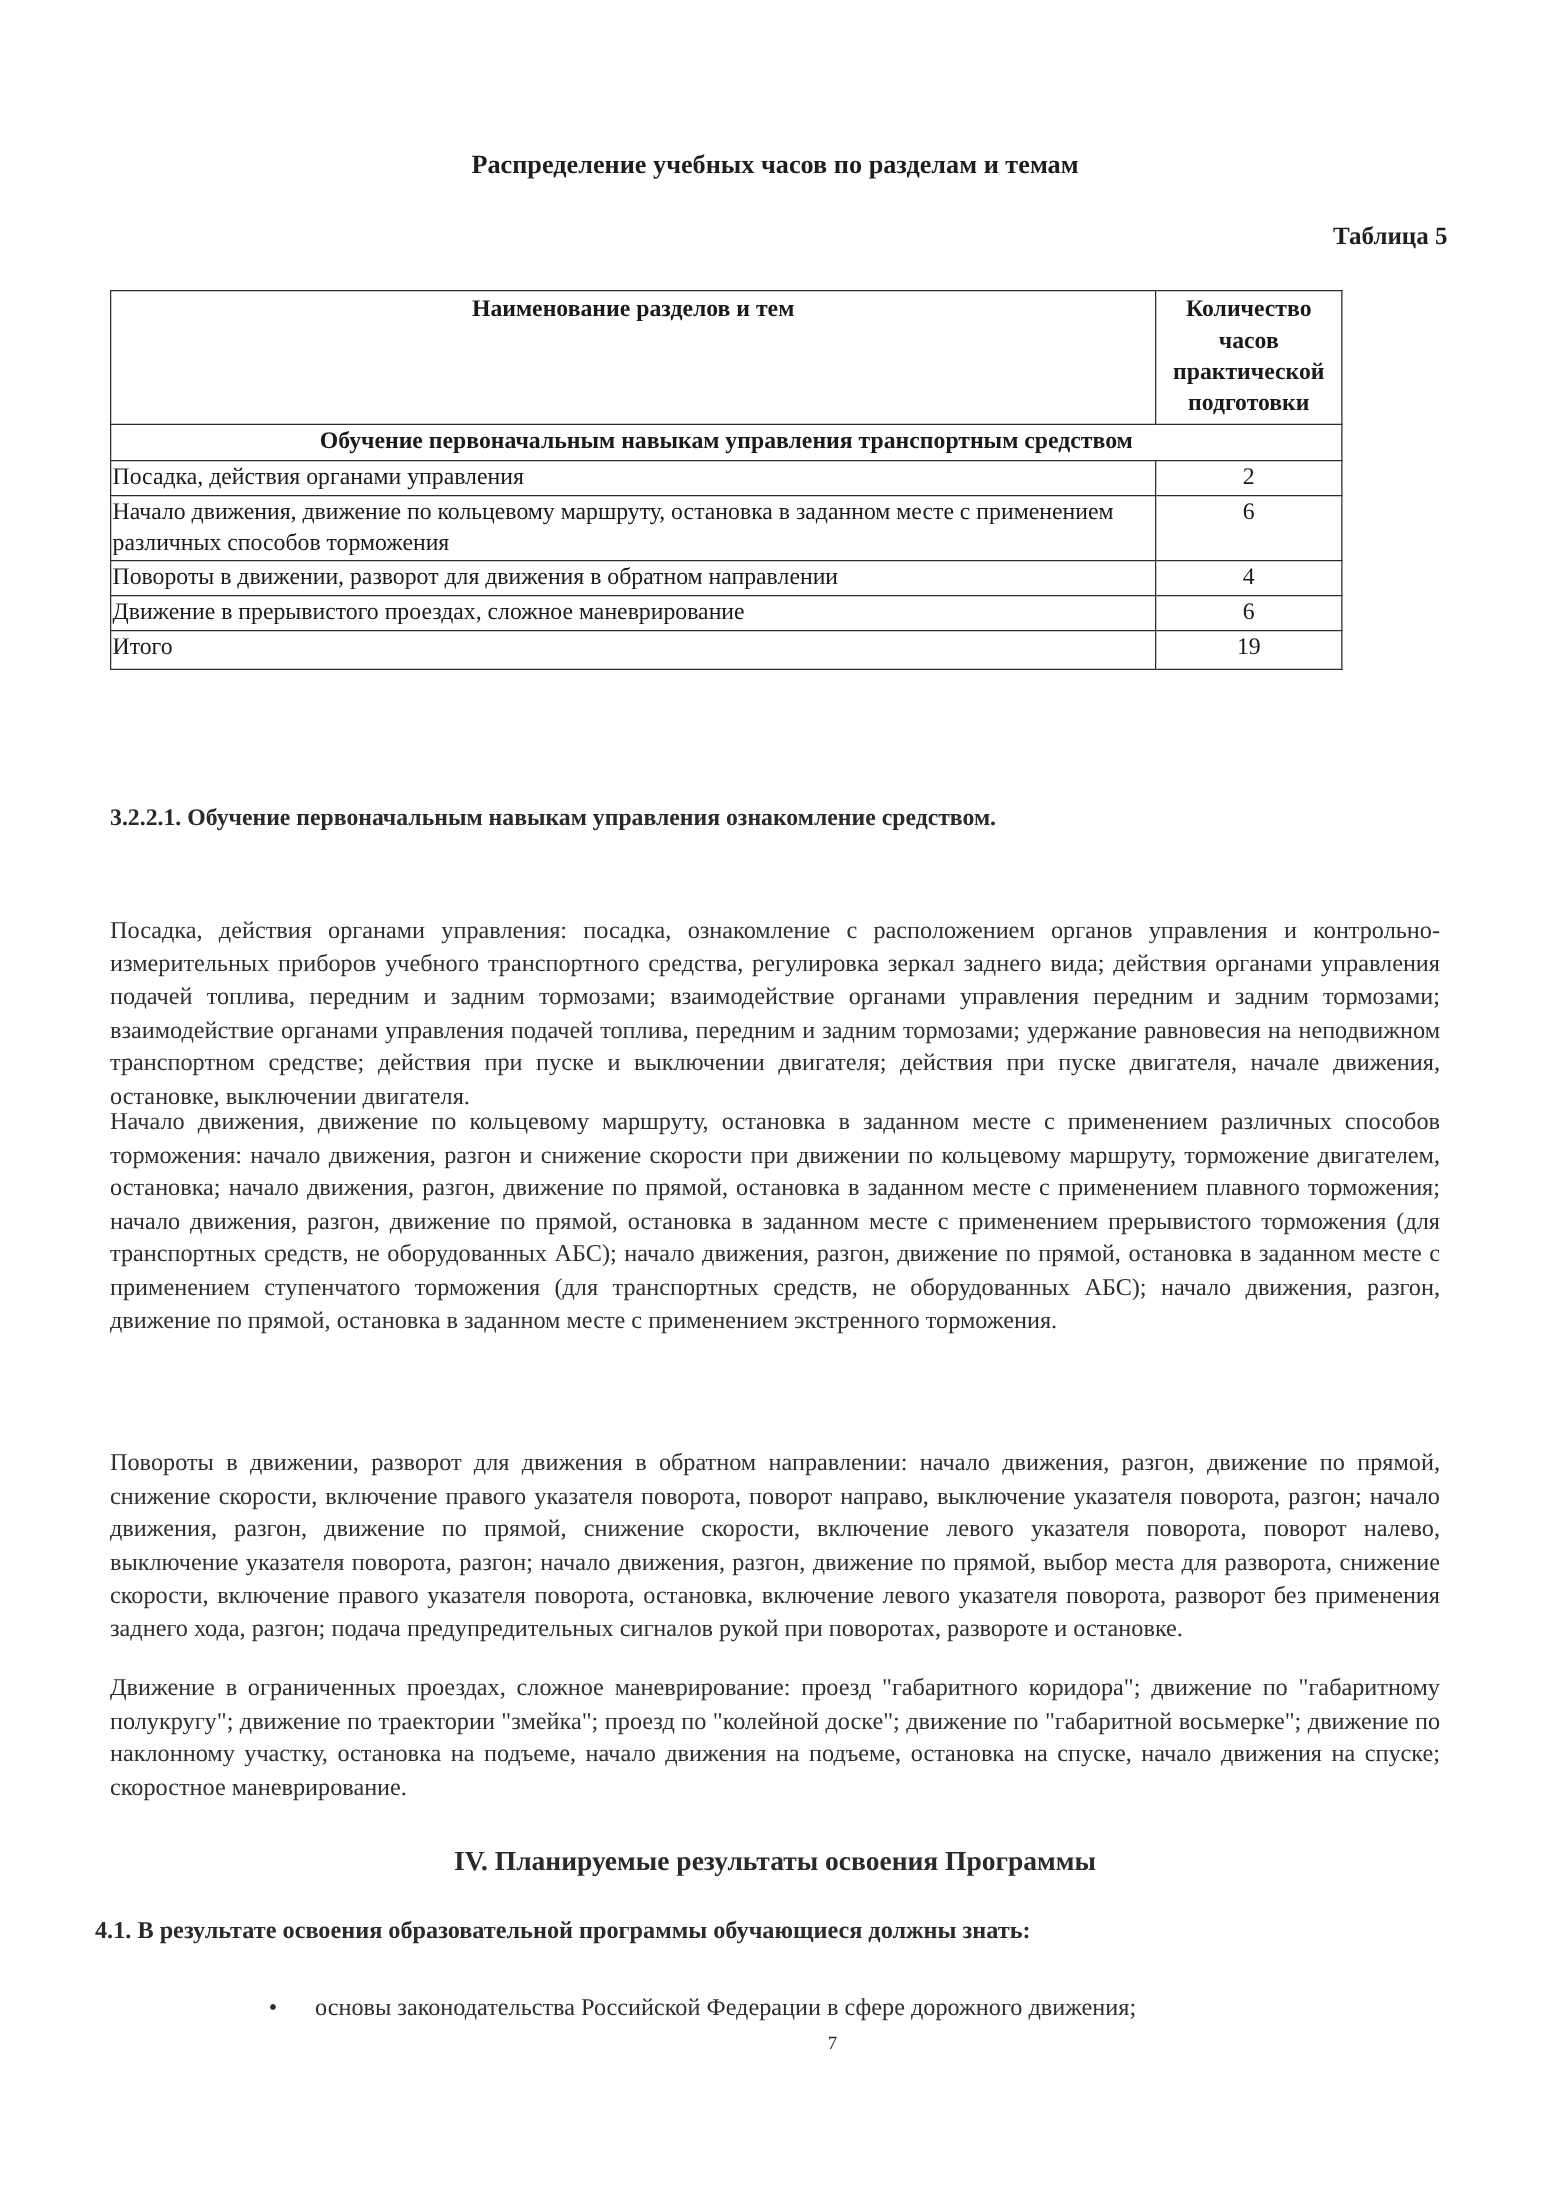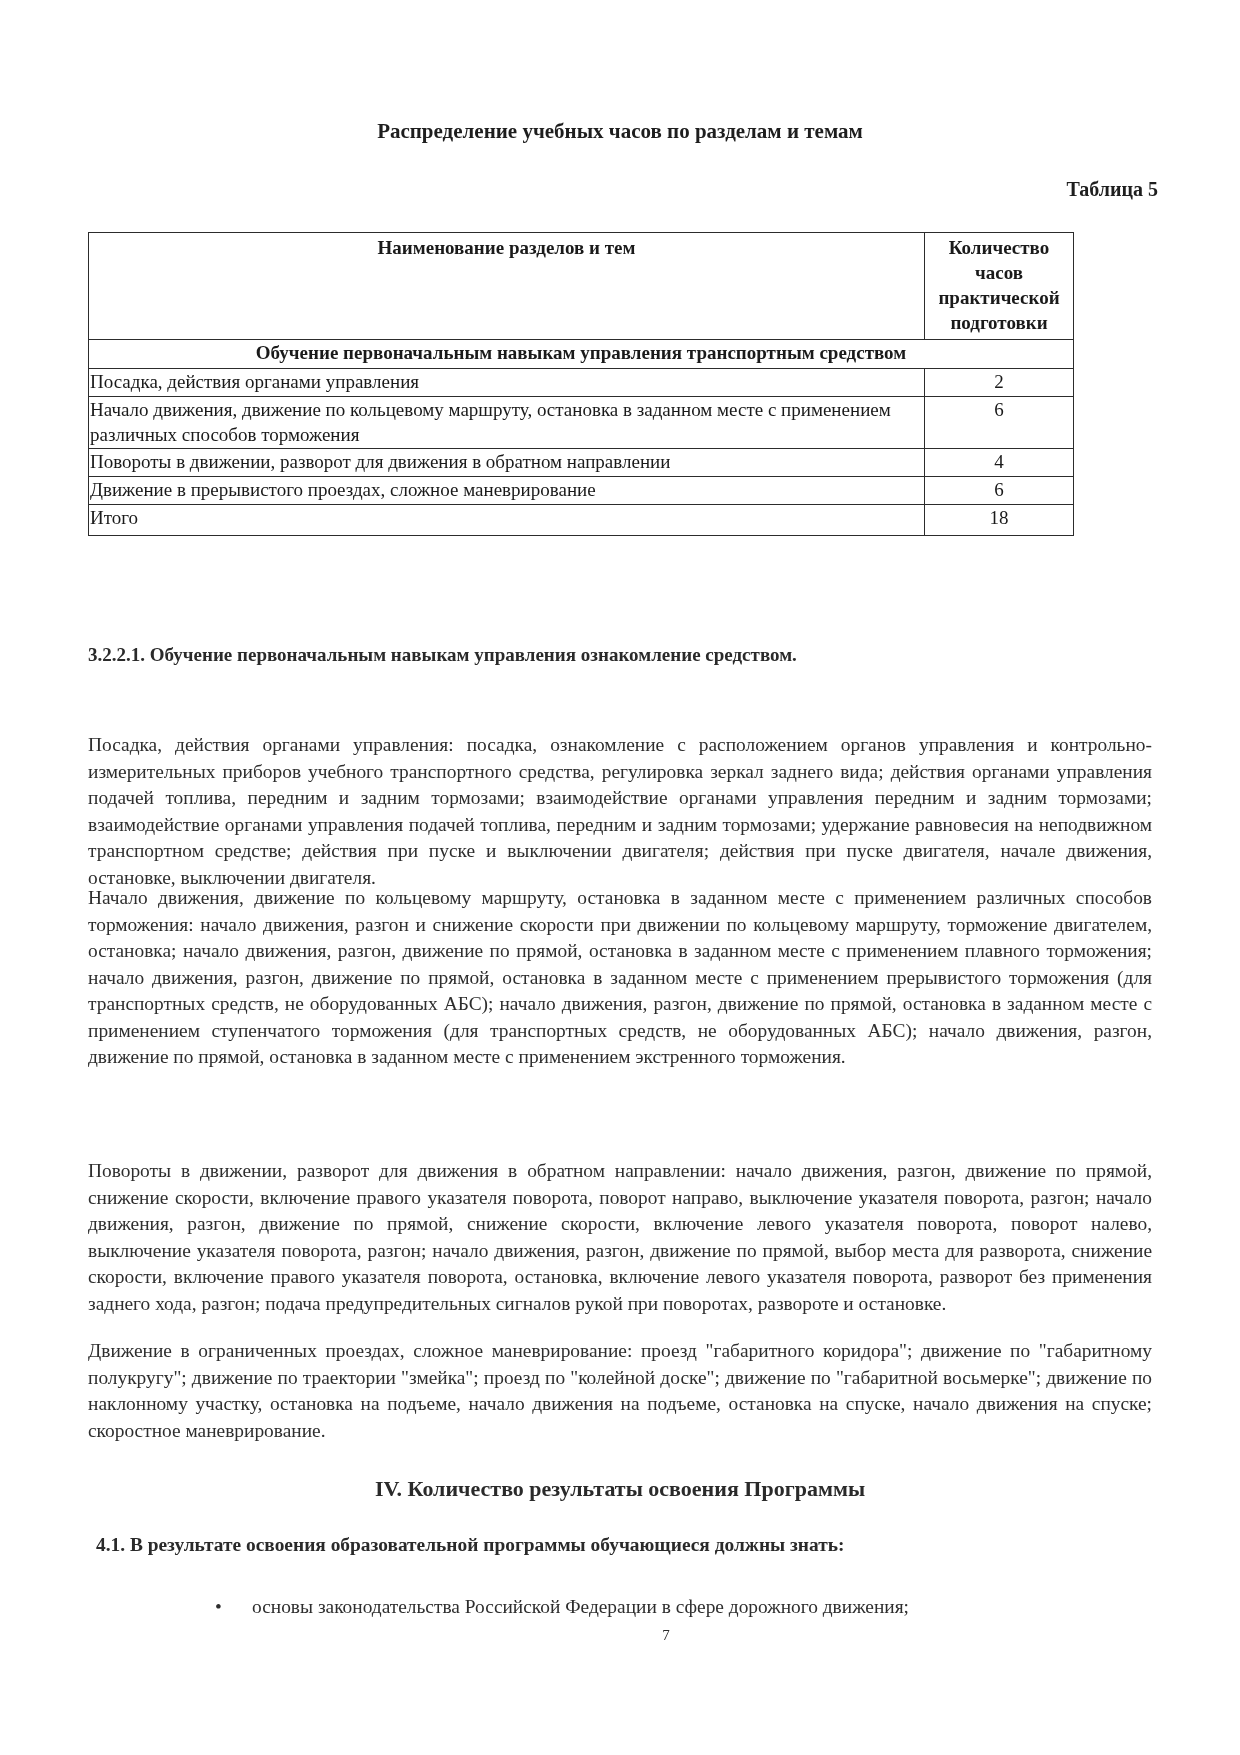--- a/index.html
+++ b/index.html
@@ -108,21 +108,21 @@
       width: 1240px;
       text-align: center;
       font-weight: bold;
       font-size: 22px;
       color: #2a2a2a;
       margin: 0;
     }
     .subsection-heading {
       position: absolute;
       top: 1534px;
-      left: 96px;
+      left: 76px;
       font-weight: bold;
       font-size: 19.4px;
       color: #2a2a2a;
       margin: 0;
     }
     ul.knowledge-list {
       position: absolute;
       top: 1594px;
       left: 0;
       margin: 0;
@@ -180,33 +180,33 @@
     <tr>
       <td class="topic">Повороты в движении, разворот для движения в обратном направлении</td>
       <td class="hours">4</td>
     </tr>
     <tr>
       <td class="topic">Движение в прерывистого проездах, сложное маневрирование</td>
       <td class="hours">6</td>
     </tr>
     <tr class="total">
       <td class="topic">Итого</td>
-      <td class="hours">18</td>
+      <td class="hours">19</td>
     </tr>
   </tbody>
 </table>
 
 <h2 class="section-heading">3.2.2.1. Обучение первоначальным навыкам управления ознакомление средством.</h2>
 
 <p class="para" id="para1">Посадка, действия органами управления: посадка, ознакомление с расположением органов управления и контрольно-измерительных приборов учебного транспортного средства, регулировка зеркал заднего вида; действия органами управления подачей топлива, передним и задним тормозами; взаимодействие органами управления передним и задним тормозами; взаимодействие органами управления подачей топлива, передним и задним тормозами; удержание равновесия на неподвижном транспортном средстве; действия при пуске и выключении двигателя; действия при пуске двигателя, начале движения, остановке, выключении двигателя.</p>
 <p class="para" id="para2">Начало движения, движение по кольцевому маршруту, остановка в заданном месте с применением различных способов торможения: начало движения, разгон и снижение скорости при движении по кольцевому маршруту, торможение двигателем, остановка; начало движения, разгон, движение по прямой, остановка в заданном месте с применением плавного торможения; начало движения, разгон, движение по прямой, остановка в заданном месте с применением прерывистого торможения (для транспортных средств, не оборудованных АБС); начало движения, разгон, движение по прямой, остановка в заданном месте с применением ступенчатого торможения (для транспортных средств, не оборудованных АБС); начало движения, разгон, движение по прямой, остановка в заданном месте с применением экстренного торможения.</p>
 <p class="para" id="para3">Повороты в движении, разворот для движения в обратном направлении: начало движения, разгон, движение по прямой, снижение скорости, включение правого указателя поворота, поворот направо, выключение указателя поворота, разгон; начало движения, разгон, движение по прямой, снижение скорости, включение левого указателя поворота, поворот налево, выключение указателя поворота, разгон; начало движения, разгон, движение по прямой, выбор места для разворота, снижение скорости, включение правого указателя поворота, остановка, включение левого указателя поворота, разворот без применения заднего хода, разгон; подача предупредительных сигналов рукой при поворотах, развороте и остановке.</p>
 <p class="para" id="para4">Движение в ограниченных проездах, сложное маневрирование: проезд "габаритного коридора"; движение по "габаритному полукругу"; движение по траектории "змейка"; проезд по "колейной доске"; движение по "габаритной восьмерке"; движение по наклонному участку, остановка на подъеме, начало движения на подъеме, остановка на спуске, начало движения на спуске; скоростное маневрирование.</p>
 
-<h2 class="chapter-title">IV. Количество результаты освоения Программы</h2>
+<h2 class="chapter-title">IV. Планируемые результаты освоения Программы</h2>
 
 <h3 class="subsection-heading">4.1. В результате освоения образовательной программы обучающиеся должны знать:</h3>
 
 <ul class="knowledge-list">
   <li>
     <span class="bullet">•</span>
     <span>основы законодательства Российской Федерации в сфере дорожного движения;</span>
   </li>
 </ul>
 

